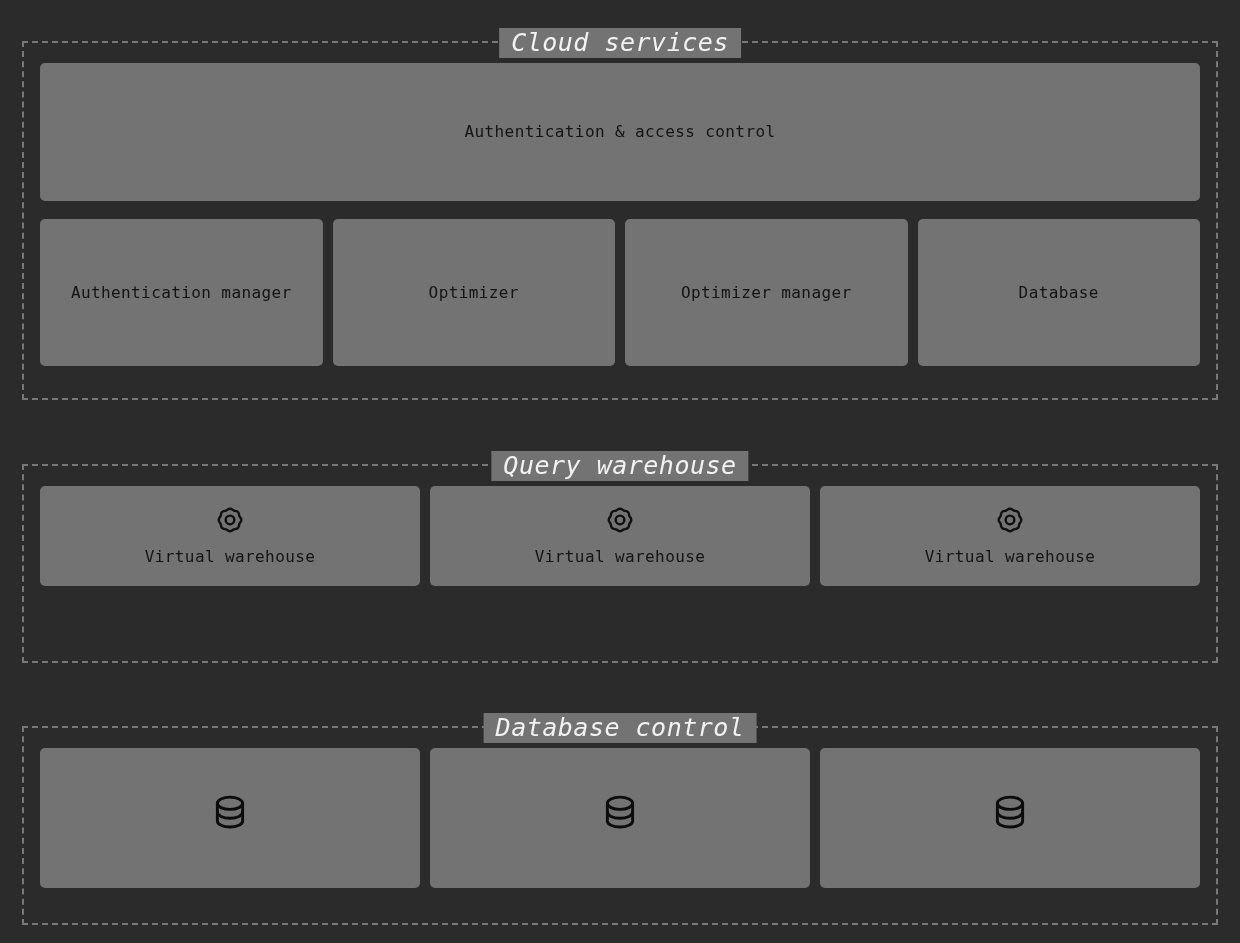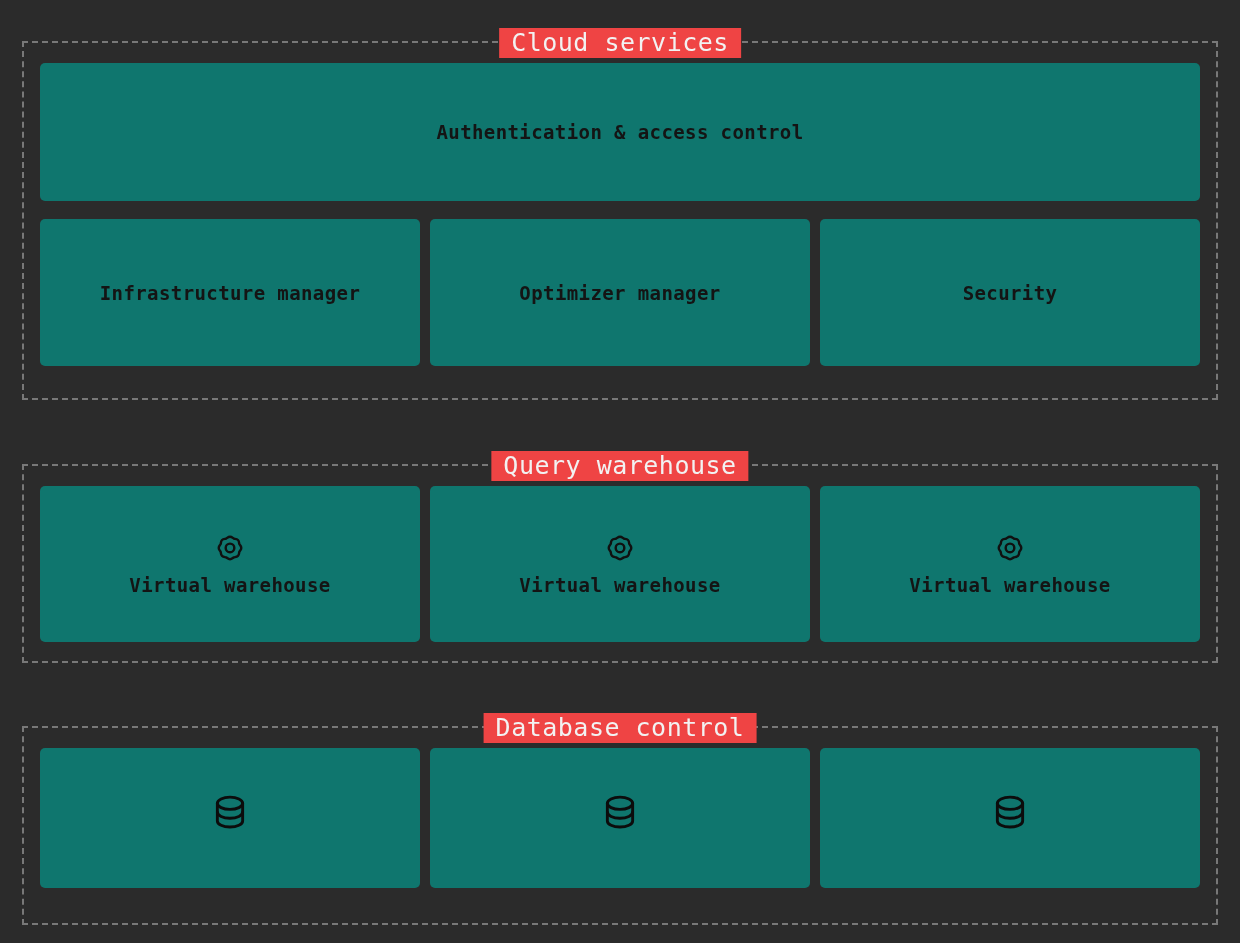--- a/index.html
+++ b/index.html
@@ -31,69 +31,69 @@
     border-radius: 0;
     box-sizing: border-box;
     padding: 20px 16px 16px 16px;
   }
 
   .section-title {
     position: absolute;
     top: -15px;
     left: 50%;
     transform: translateX(-50%);
-    background: #ef4444;
+    background: #737373;
     color: #f2f2f2;
     font-size: 25px;
     line-height: 30px;
     letter-spacing: 0.5px;
     padding: 0 12px;
     white-space: nowrap;
+    font-style: italic;
   }
 
   .section-body {
     display: flex;
     flex-direction: column;
     gap: 18px;
   }
 
   .row {
     display: flex;
     flex-direction: row;
     gap: 10px;
   }
 
   
   .node {
-    background: #0f766e;
+    background: #737373;
     border-radius: 5px;
     color: #141414;
     display: flex;
     flex-direction: column;
     align-items: center;
     justify-content: center;
     gap: 8px;
-    font-size: 19px;
+    font-size: 16px;
     line-height: 20px;
     letter-spacing: 0.4px;
     text-align: center;
     box-sizing: border-box;
     flex: 1 1 0;
     padding: 6px 8px;
-    font-weight: bold;
   }
 
   .node-wide {
     height: 138px;
   }
   .node-small {
     height: 147px;
   }
   .node-vw {
-    height: 156px;
+    height: 100px;
   }
   .node-db {
     height: 140px;
   }
 
   .node-icon {
     display: block;
     line-height: 0;
   }
 
@@ -115,27 +115,30 @@
     <div class="section-body">
 
       <div class="row">
         <div class="node node-wide">
           <span class="node-label">Authentication &amp; access control</span>
         </div>
       </div>
 
       <div class="row">
         <div class="node node-small">
-          <span class="node-label">Infrastructure manager</span>
+          <span class="node-label">Authentication manager</span>
+        </div>
+        <div class="node node-small">
+          <span class="node-label">Optimizer</span>
         </div>
         <div class="node node-small">
           <span class="node-label">Optimizer manager</span>
         </div>
         <div class="node node-small">
-          <span class="node-label">Security</span>
+          <span class="node-label">Database</span>
         </div>
       </div>
 
     </div>
   </div>
 
   <div class="section" id="section-query-processing">
     <div class="section-title">Query warehouse</div>
 
     <div class="section-body">

